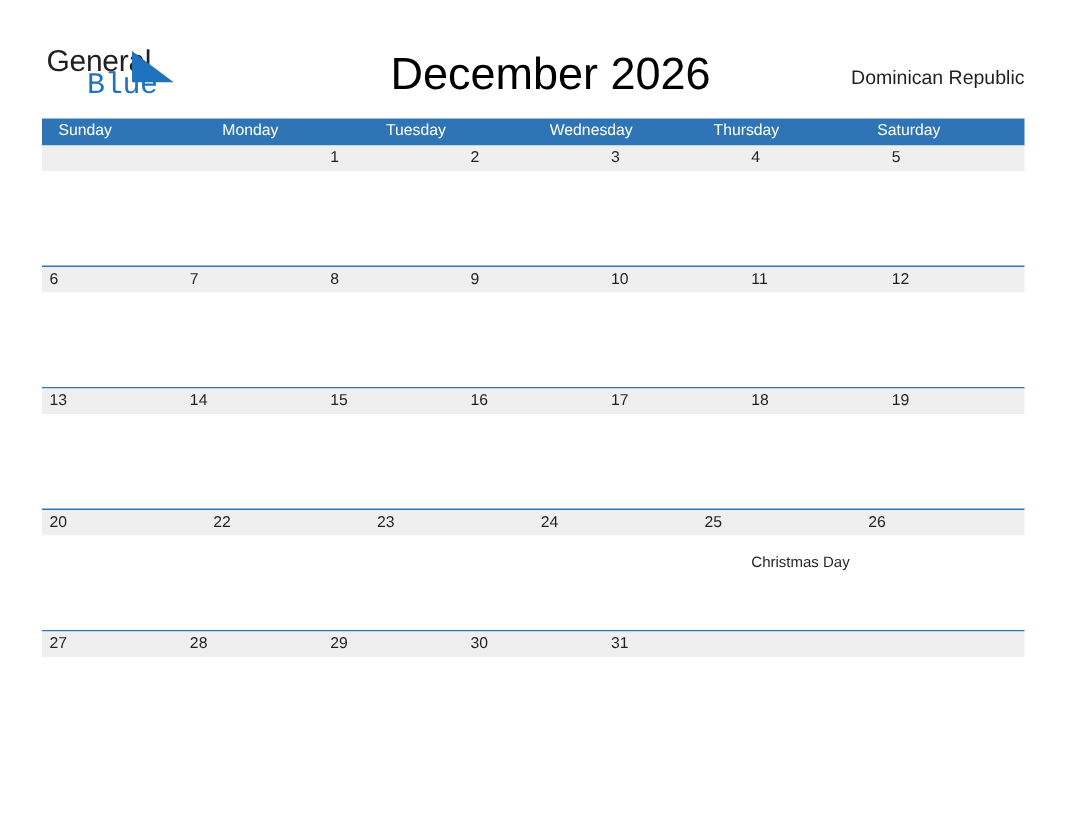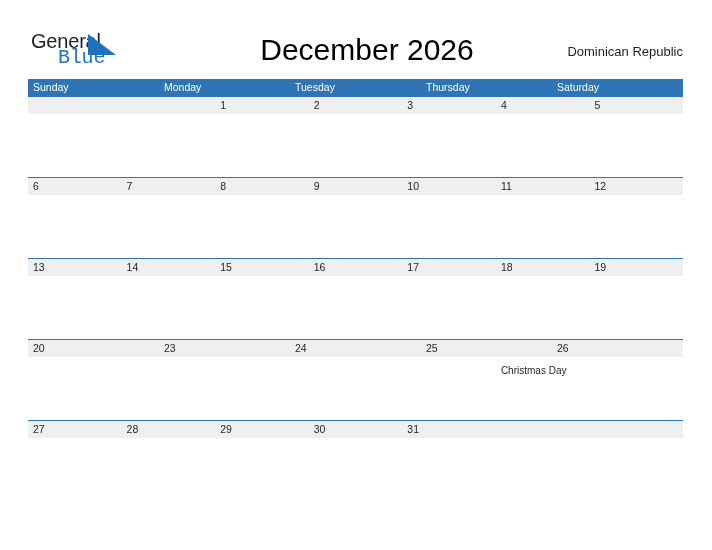--- a/index.html
+++ b/index.html
@@ -90,21 +90,21 @@
   .weekday-header {
     display: flex;
     background: #2f75b5;
     height: 17px;
   }
   .weekday-cell {
     flex: 1 1 0;
     color: #ffffff;
     font-size: 10.5px;
     line-height: 17px;
-    padding-left: 5px;
+    padding-left: 11px;
     box-sizing: border-box;
     white-space: nowrap;
     overflow: hidden;
   }
 
   .week-row {
     position: relative;
     height: 81px;
     border-top: 1px solid #2f75b5;
     box-sizing: border-box;
@@ -129,21 +129,21 @@
     font-size: 10.5px;
     line-height: 17px;
     color: #231f20;
     padding-left: 5px;
     box-sizing: border-box;
   }
 
   .day-event-cell {
     flex: 1 1 0;
     padding-left: 5px;
-    padding-top: 7px;
+    padding-top: 12px;
     box-sizing: border-box;
   }
   .event-text {
     display: block;
     font-size: 10px;
     line-height: 13px;
     color: #231f20;
     white-space: nowrap;
   }
 </style>
@@ -167,20 +167,21 @@
   <div class="country-name">Dominican Republic</div>
 
 </div>
 
 <div class="calendar">
 
   <div class="weekday-header">
     <div class="weekday-cell">Sunday</div>
     <div class="weekday-cell">Monday</div>
     <div class="weekday-cell">Tuesday</div>
+    <div class="weekday-cell">Wednesday</div>
     <div class="weekday-cell">Thursday</div>
     <div class="weekday-cell">Saturday</div>
   </div>
 
   <div class="week-row">
     <div class="day-band">
       <div class="day-num-cell"></div>
       <div class="day-num-cell"></div>
       <div class="day-num-cell">1</div>
       <div class="day-num-cell">2</div>
@@ -279,20 +280,21 @@
         </div>
       <div class="day-event-cell">
           <span class="event-text"></span>
         </div>
     </div>
   </div>
 
   <div class="week-row">
     <div class="day-band">
       <div class="day-num-cell">20</div>
+      <div class="day-num-cell">22</div>
       <div class="day-num-cell">23</div>
       <div class="day-num-cell">24</div>
       <div class="day-num-cell">25</div>
       <div class="day-num-cell">26</div>
     </div>
     <div class="day-body">
       <div class="day-event-cell">
           <span class="event-text"></span>
         </div>
       <div class="day-event-cell">

